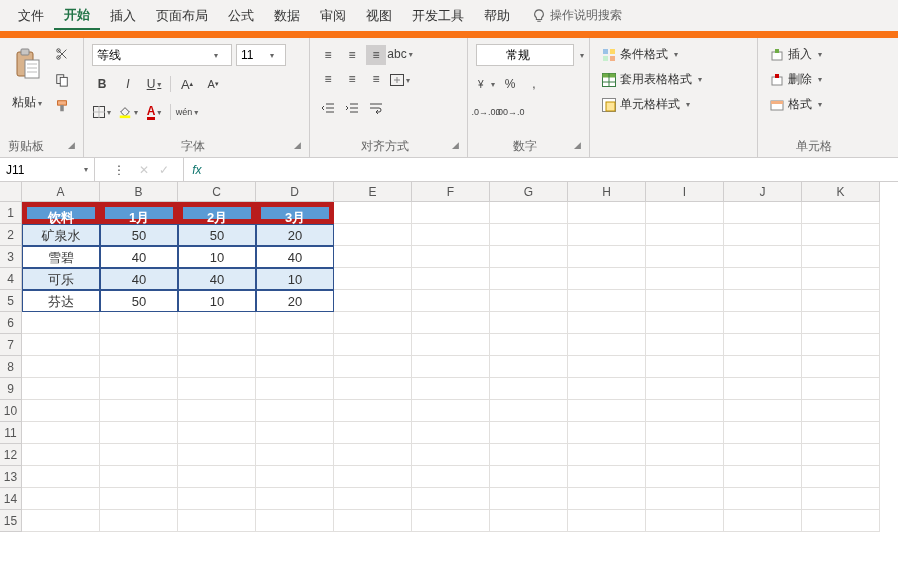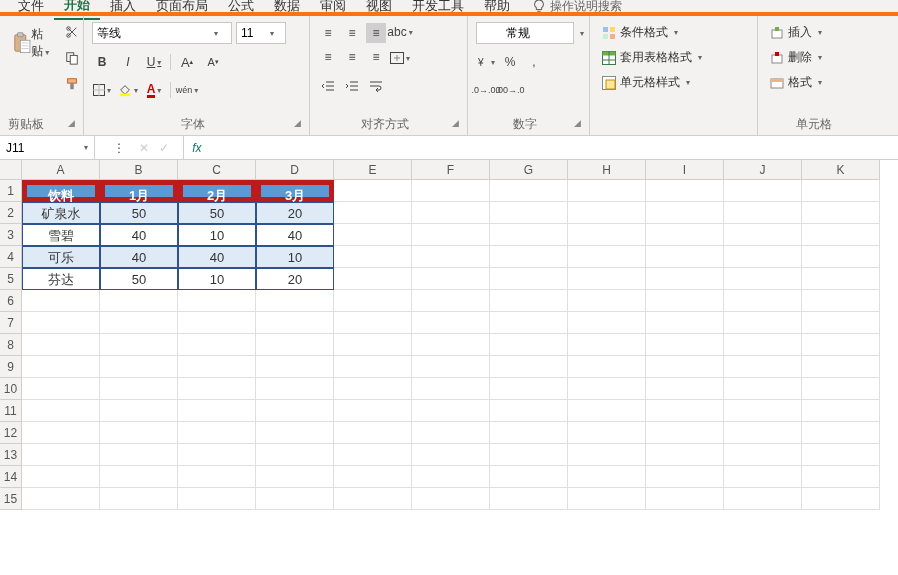--- a/index.html
+++ b/index.html
@@ -1,33 +1,33 @@
 <!DOCTYPE html>
 <html><head>
 <meta charset="utf-8">
 <style>
 * { box-sizing: border-box; margin: 0; padding: 0; }
 body { font-family: "Microsoft YaHei", Arial, sans-serif; font-size: 12px; background: #fff; color: #333; width: 898px; height: 575px; overflow: hidden; }
 
 
-.menubar { display: flex; align-items: center; height: 16px; background: #f3f2f1; border-bottom: 4px solid #f97316; padding-left: 8px; }
+.menubar { display: flex; align-items: center; height: 38px; background: #f3f2f1; border-bottom: 7px solid #f97316; padding-left: 8px; }
 .menu-item { padding: 4px 10px; font-size: 13px; cursor: pointer; }
 .menu-item.active { font-weight: bold; border-bottom: 2px solid #217346; color: #217346; }
 .tellme { display: flex; align-items: center; margin-left: 12px; gap: 4px; color: #666; }
 
 
 .ribbon { display: flex; height: 120px; background: #f3f2f1; border-bottom: 1px solid #d0cece; }
 .group { border-right: 1px solid #d0cece; padding: 6px 8px 2px 8px; display: flex; flex-direction: column; justify-content: space-between; }
 .group-label { text-align: center; font-size: 12px; color: #666; padding-top: 4px; }
 .group-body { flex: 1; display: flex; align-items: flex-start; gap: 6px; }
 
 .vstack { display: flex; flex-direction: column; gap: 6px; align-items: center; }
 .hstack { display: flex; flex-direction: row; gap: 4px; align-items: center; }
 .iconbtn { width: 20px; height: 20px; display: inline-flex; align-items: center; justify-content: center; cursor: pointer; color: #444; }
-.bigbtn { display: flex; flex-direction: row; align-items: center; gap: 0; padding: 4px; cursor: pointer; }
+.bigbtn { display: flex; flex-direction: column; align-items: center; gap: 14px; padding: 4px; cursor: pointer; }
 .bigbtn .lbl { font-size: 12px; }
 .caret-down::after { content: "▾"; font-size: 8px; margin-left: 2px; color: #666; }
 
 .combo { display: inline-flex; align-items: center; border: 1px solid #c8c6c4; background: #fff; height: 22px; }
 .combo input { border: none; outline: none; font-size: 12px; padding: 0 4px; background: transparent; }
 .combo .cbtn { width: 14px; text-align: center; font-size: 8px; color: #666; cursor: pointer; }
 
 .fontstyle-row { display: flex; gap: 6px; align-items: center; }
 .fontstyle-row .b { font-weight: bold; }
 .fontstyle-row .i { font-style: italic; }

